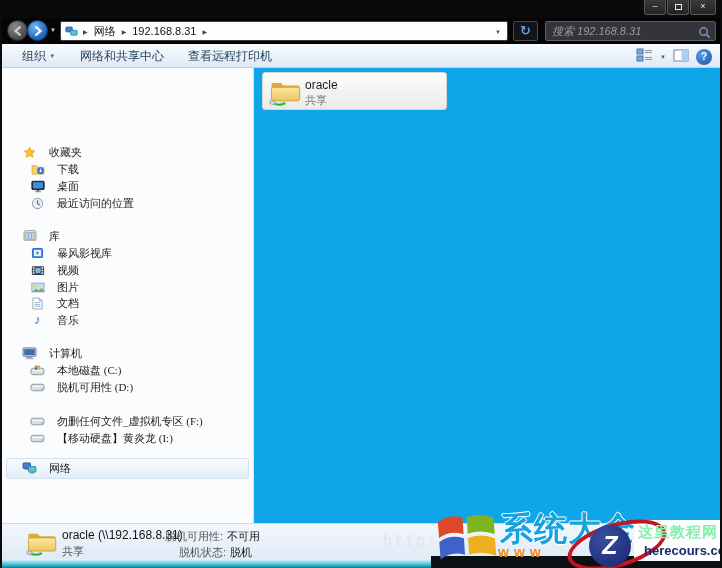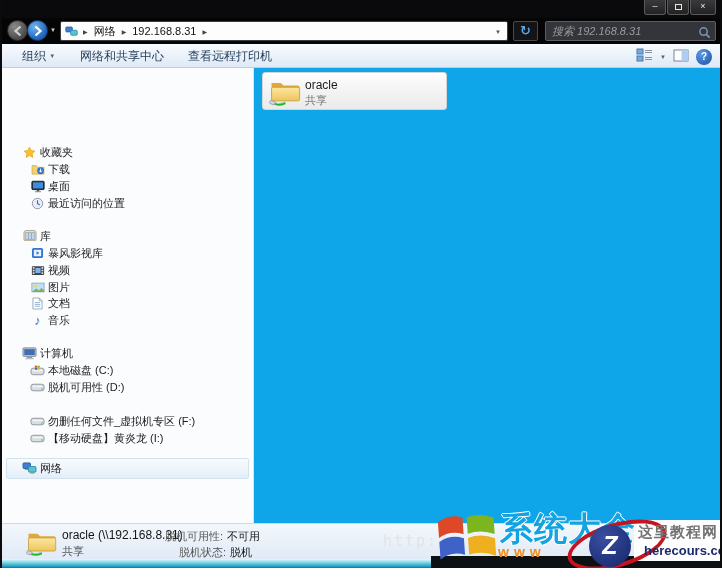--- a/index.html
+++ b/index.html
@@ -45,21 +45,21 @@
   .tbitem { position:absolute; top:4px; font-size:12px; color:#1f3b57; white-space:nowrap; }
   .tbcaret { font-size:6px; color:#4a6686; vertical-align:2px; }
   .tbicons { position:absolute; right:8px; top:4px; display:flex; align-items:center; gap:7px; }
   .helpbtn { width:16px; height:16px; border-radius:50%; background:radial-gradient(circle at 35% 30%,#5c9ae8,#1b4fa0);
     color:#fff; font-size:10px; font-weight:bold; text-align:center; line-height:15px; }
 
   
   .bodyarea { position:absolute; left:2px; top:68px; width:718px; height:455px; background:#fff; }
   .sidebar { position:absolute; left:0; top:0; width:251px; height:455px; background:#fbfcfd; }
   .divider { position:absolute; left:251px; top:0; width:1px; height:455px; background:#e2e2e2; }
-  .srow { position:absolute; display:flex; align-items:center; gap:3px; height:16px; font-size:11px; color:#1c1c1c; white-space:nowrap; }
+  .srow { position:absolute; display:flex; align-items:center; gap:12px; height:16px; font-size:11px; color:#1c1c1c; white-space:nowrap;font-family:Liberation Serif, serif; }
   .srow.head { left:20px; }
   .srow.item { left:28px;justify-content:space-between; }
   .sic { display:inline-flex; width:15px; justify-content:center; }
   .netsel { position:absolute; left:4px; top:390px; width:243px; height:21px;
     background:linear-gradient(#f8fbfe,#e4eef8); border:1px solid #d4e2ef; border-radius:2px; }
   .mainpane { position:absolute; left:252px; top:0; width:466px; height:455px; background:#0ea5e9; }
   .tile { position:absolute; left:8px; top:4px; width:185px; height:38px;
     background:linear-gradient(#fdfdfd,#eaeaea); border:1px solid #d5d5d5; border-radius:3px; }
   .tileicon { position:absolute; left:6px; top:2px; }
   .tilename { position:absolute; left:42px; top:5px; font-size:12px; color:#1c1c1c; }
@@ -88,21 +88,21 @@
   .wm-site { position:absolute; left:500px; top:507px; font-size:33px; font-weight:bold; color:#14a3e1;
     letter-spacing:1px; z-index:5; text-shadow:0 1px 0 #fff,0 -1px 0 #fff,1px 0 0 #fff,-1px 0 0 #fff; }
   .wm-www { position:absolute; left:498px; top:544px; font-size:14px; font-weight:bold; color:#f08c1e;
     letter-spacing:5px; z-index:7; }
   .wm-whitebox { position:absolute; left:634px; top:520px; width:88px; height:41px; background:#fefefe; z-index:8; }
   .wm-ring { position:absolute; left:566px; top:523px; width:102px; height:44px; border:4px solid #c41420;
     border-radius:50%; transform:rotate(-16deg); z-index:9; }
   .wm-circle { position:absolute; left:589px; top:525px; width:42px; height:42px; border-radius:50%;
     background:radial-gradient(circle at 35% 30%,#3a4fa0,#16246b); z-index:10; color:#fff;
     font-size:25px; font-weight:bold; font-style:italic; text-align:center; line-height:40px; }
-  .wm-btitle { position:absolute; left:638px; top:523px; font-size:15px; font-weight:900; color:#737373;
+  .wm-btitle { position:absolute; left:638px; top:523px; font-size:15px; font-weight:900; color:#86efac;
     letter-spacing:1px; z-index:11; }
   .wm-bdomain { position:absolute; left:644px; top:543px; font-size:13px; font-weight:800; color:#1b2a6b; z-index:11; }
 
   .frame { position:absolute; inset:0; border-left:2px solid #0b0b0d; border-right:2px solid #0b0b0d;
     pointer-events:none; z-index:12; }
 </style>
 </head>
 <body>
 
 <svg width="0" height="0" style="position:absolute">

